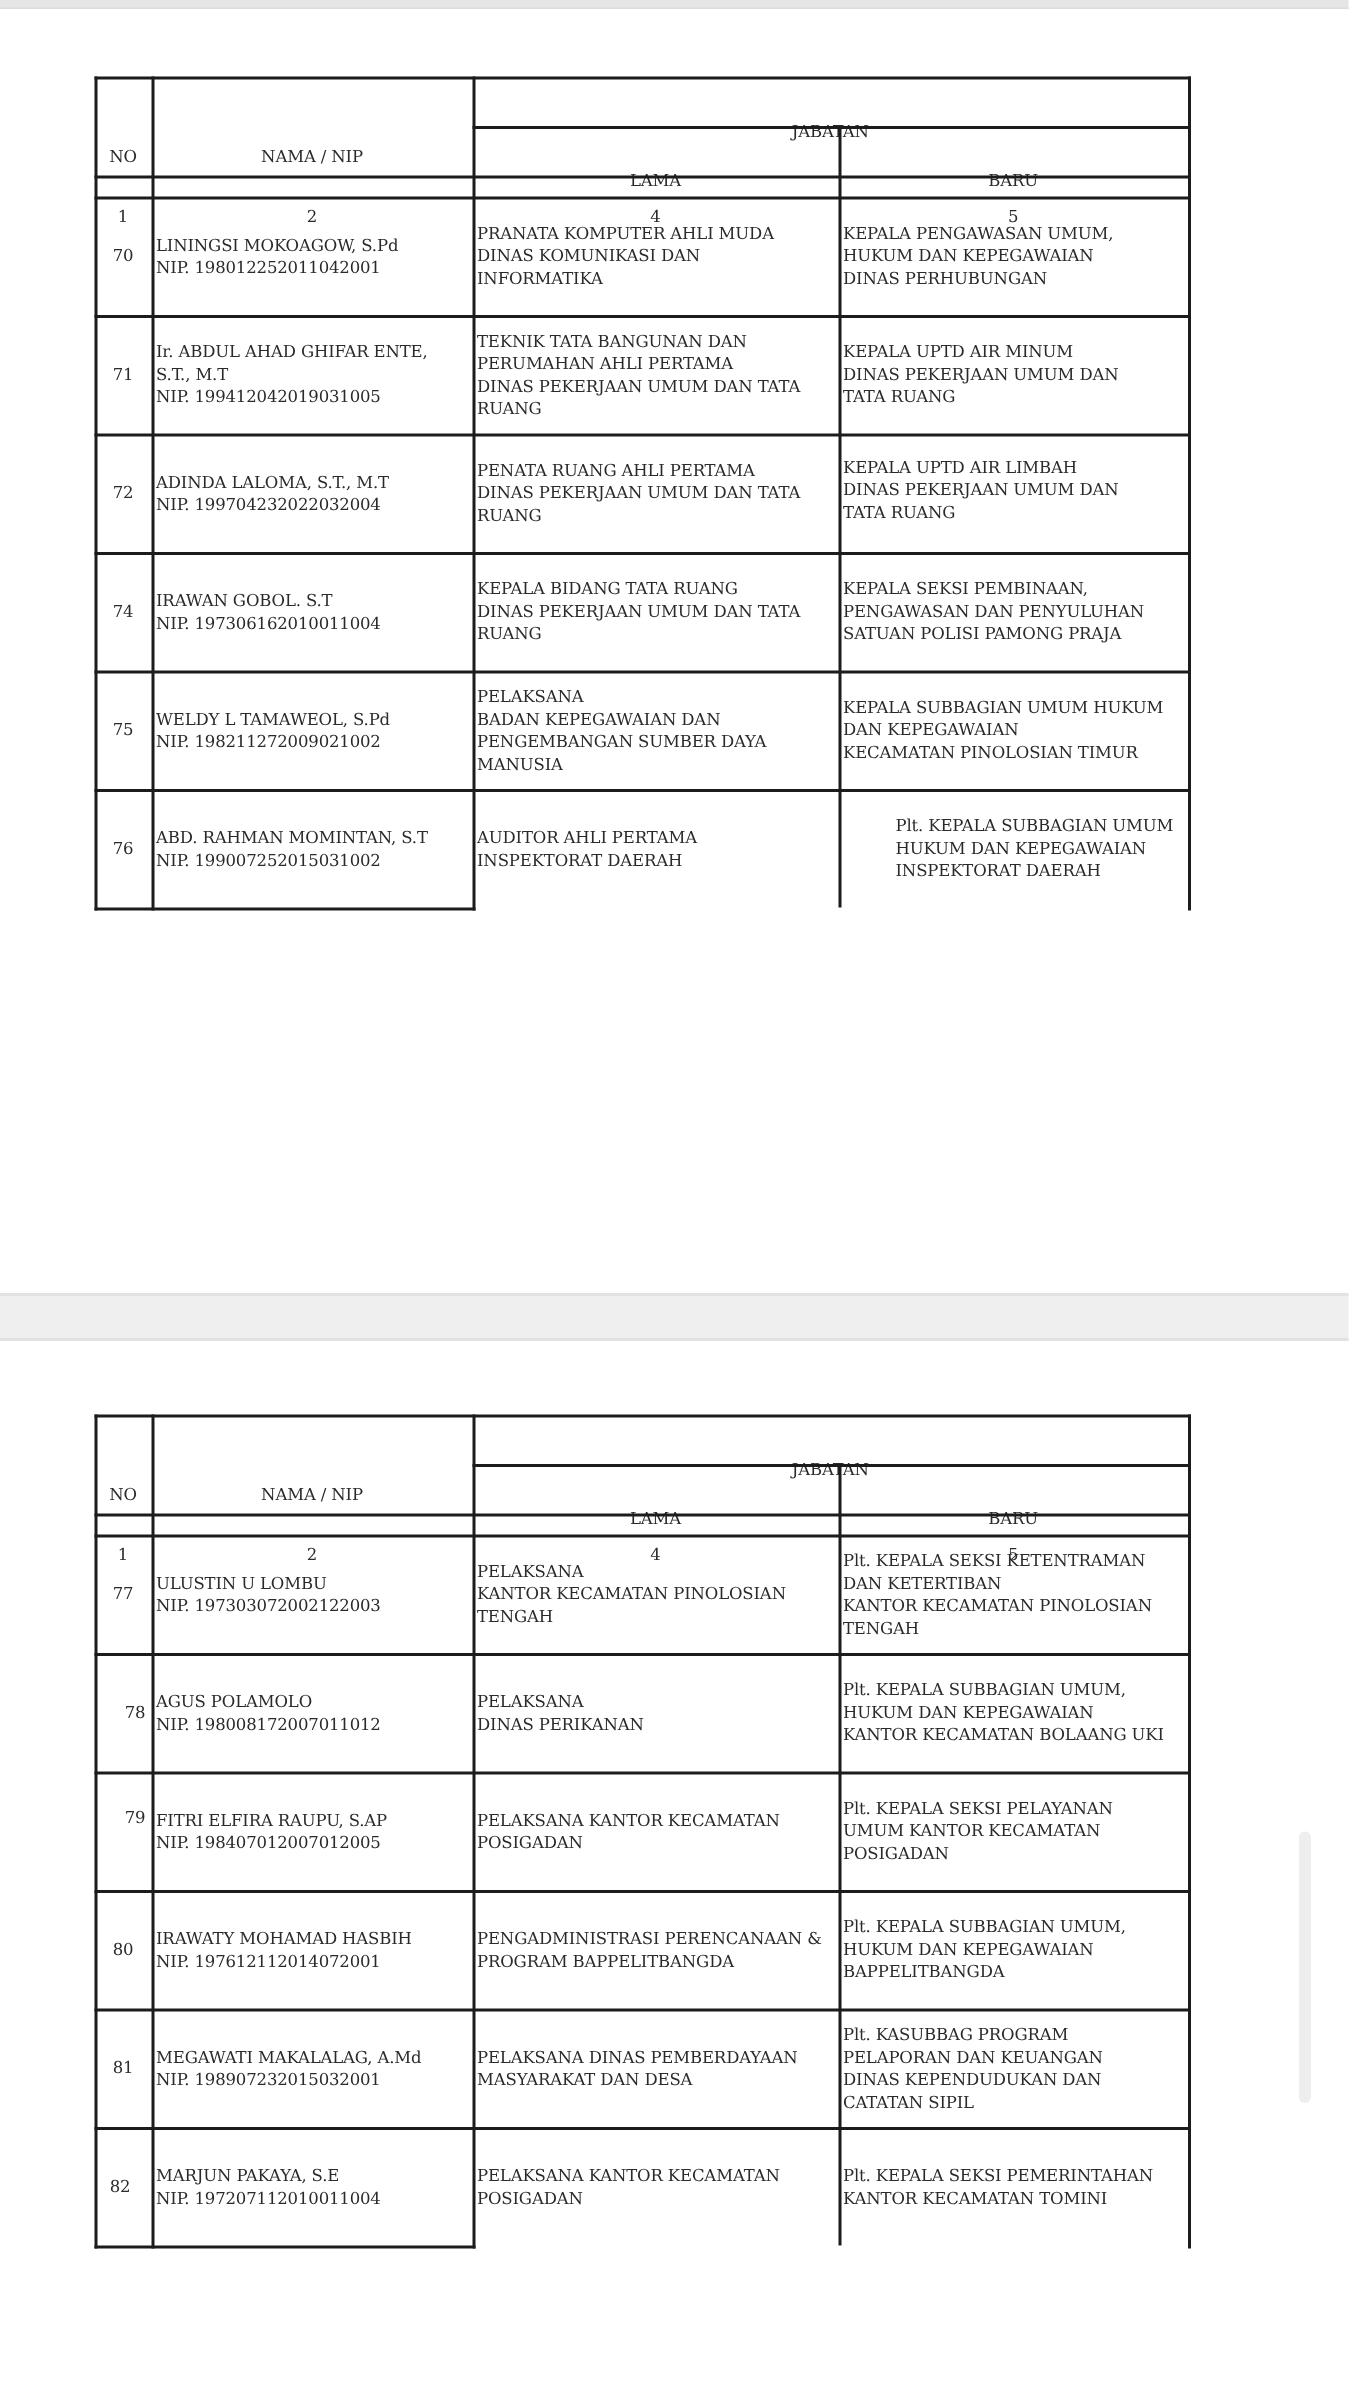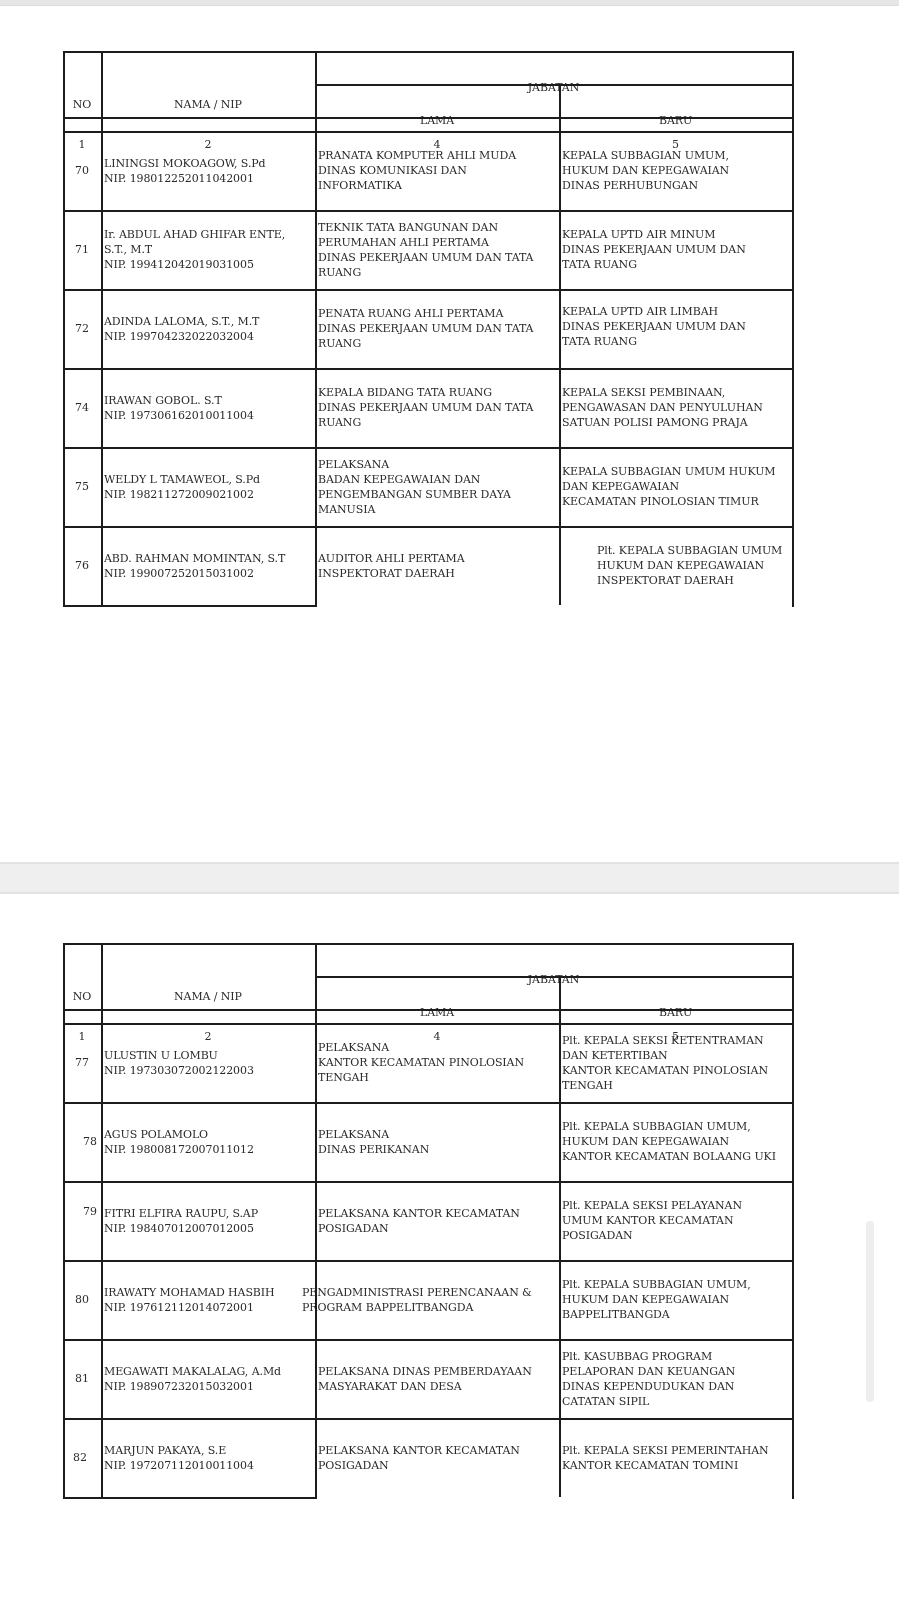--- a/index.html
+++ b/index.html
@@ -62,21 +62,21 @@
         <div class="cell txt" style="left: 38px; top: 0px; width: 214px; height: 79px;">
           <span>LININGSI MOKOAGOW, S.Pd</span>
           <span>NIP. 198012252011042001</span>
         </div>
         <div class="cell txt" style="left: 252px; top: 0px; width: 244px; height: 79px;">
           <span>PRANATA KOMPUTER AHLI MUDA</span>
           <span>DINAS KOMUNIKASI DAN</span>
           <span>INFORMATIKA</span>
         </div>
         <div class="cell txt" style="left: 496px; top: 0px; width: 233px; height: 79px;">
-          <span>KEPALA SUBBAGIAN UMUM,</span>
+          <span>KEPALA PENGAWASAN UMUM,</span>
           <span>HUKUM DAN KEPEGAWAIAN</span>
           <span>DINAS PERHUBUNGAN</span>
         </div>
       </div>
       <div class="cell" style="left: 0px; top: 159px; width: 729px; height: 79px;">
         <div class="cell num" style="left: 0px; top: 0px; width: 38px; height: 79px;">71</div>
         <div class="cell txt" style="left: 38px; top: 0px; width: 214px; height: 79px;">
           <span>Ir. ABDUL AHAD GHIFAR ENTE,</span>
           <span>S.T., M.T</span>
           <span>NIP. 199412042019031005</span>
@@ -241,21 +241,21 @@
           <span>UMUM KANTOR KECAMATAN</span>
           <span>POSIGADAN</span>
         </div>
       </div>
       <div class="cell" style="left: 0px; top: 317px; width: 729px; height: 79px;">
         <div class="cell num" style="left: 0px; top: 0px; width: 38px; height: 79px;">80</div>
         <div class="cell txt" style="left: 38px; top: 0px; width: 214px; height: 79px;">
           <span>IRAWATY MOHAMAD HASBIH</span>
           <span>NIP. 197612112014072001</span>
         </div>
-        <div class="cell txt" style="left: 236px; top: 0px; width: 267px; height: 79px;">
+        <div class="cell txt" style="left: 252px; top: 0px; width: 267px; height: 79px;">
           <span>PENGADMINISTRASI PERENCANAAN &amp;</span>
           <span>PROGRAM BAPPELITBANGDA</span>
         </div>
         <div class="cell txt" style="left: 496px; top: 0px; width: 233px; height: 79px;">
           <span>Plt. KEPALA SUBBAGIAN UMUM,</span>
           <span>HUKUM DAN KEPEGAWAIAN</span>
           <span>BAPPELITBANGDA</span>
         </div>
       </div>
       <div class="cell" style="left: 0px; top: 396px; width: 729px; height: 79px;">

